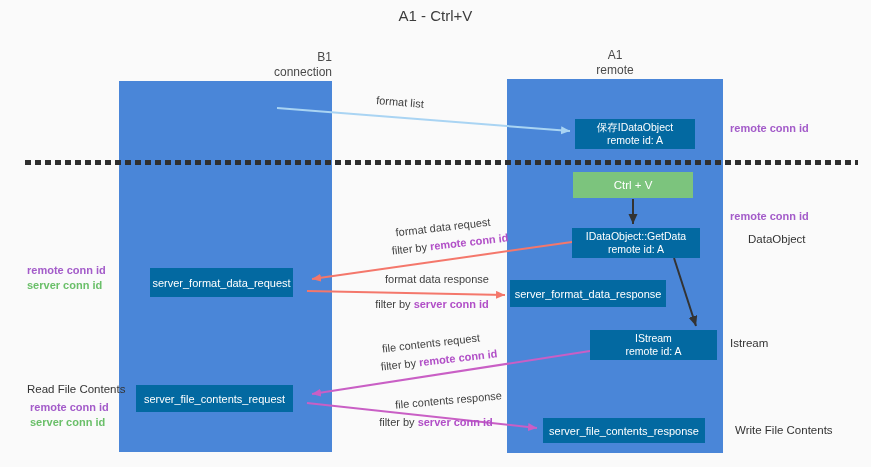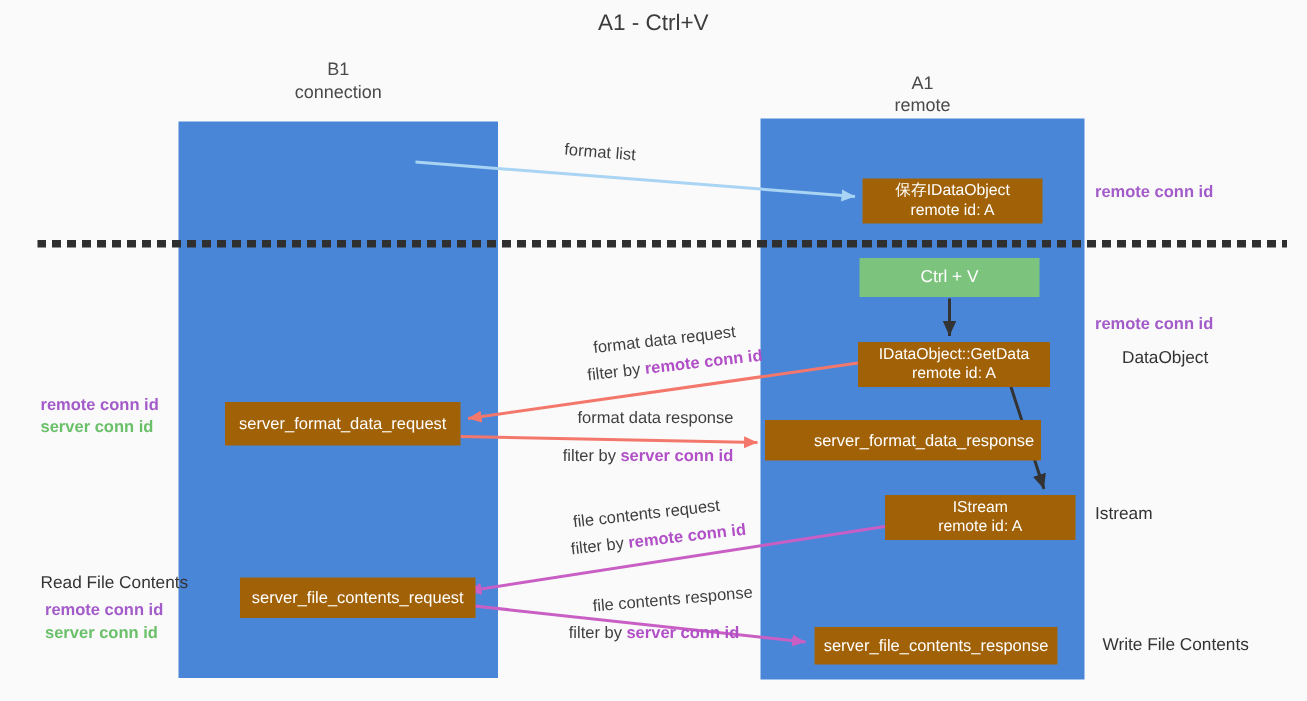--- a/index.html
+++ b/index.html
@@ -15,39 +15,39 @@
   .dashed-line{
     left:25px;top:160px;width:833px;height:5px;z-index:3;
     background:repeating-linear-gradient(90deg,#2f2f2f 0 6px,transparent 6px 10px);
   }
   svg.arrows{left:0;top:0;z-index:2;}
   .box{
     z-index:4;display:flex;flex-direction:column;align-items:center;justify-content:center;
     color:#fff;text-align:center;
   }
   .box.green{background:#7cc47d;font-size:11.5px;}
-  .box.orange{background:#a16207;font-size:11px;}
+  .box.orange{background:#0369a1;font-size:11px;}
   .box .l2{font-size:10.5px;line-height:13px;}
   .side-label{z-index:5;font-size:11.5px;color:#333;white-space:nowrap;}
   .key-purple{color:#a35bc9;font-weight:bold;font-size:11px;white-space:nowrap;z-index:5;}
   .key-green{color:#6abf69;font-weight:bold;font-size:11px;white-space:nowrap;z-index:5;}
   .flow-label{z-index:5;font-size:11px;color:#3f3f3f;text-align:center;white-space:nowrap;}
   .flow-label .fk-purple{color:#b14fc7;font-weight:bold;margin-left:3px;}
   .rot-up{transform:rotate(-6.5deg);}
   .rot-dn{transform:rotate(4.6deg);}
   .rot-up5{transform:rotate(-5deg);}
 </style>
 </head>
 <body>
 
 <div id="canvas">
 
   <div class="abs title" style="top:7px;">A1 - Ctrl+V</div>
 
-  <div class="abs col-header" style="left:119px;top:39px;width:213px;">
+  <div class="abs col-header" style="left:119px;top:50px;width:213px;text-align:right;">
     <div>B1</div>
     <div>connection</div>
   </div>
   <div class="abs col-header" style="left:507px;top:48px;width:216px;">
     <div>A1</div>
     <div>remote</div>
   </div>
 
   <div class="abs lifeline" style="left:119px;top:81px;width:213px;height:371px;"></div>
   <div class="abs lifeline" style="left:507px;top:79px;width:216px;height:374px;"></div>
@@ -86,34 +86,34 @@
 
   <div class="abs box green" style="left:573px;top:172px;width:120px;height:26px;">
     <div>Ctrl + V</div>
   </div>
 
   <div class="abs box orange" style="left:572px;top:228px;width:128px;height:30px;">
     <div class="l2">IDataObject::GetData</div>
     <div class="l2">remote id: A</div>
   </div>
 
-  <div class="abs box orange" style="left:150px;top:268px;width:157px;height:29px;text-align:center;">
+  <div class="abs box orange" style="left:150px;top:268px;width:143px;height:29px;text-align:center;">
     <div>server_format_data_request</div>
   </div>
 
-  <div class="abs box orange" style="left:510px;top:280px;width:156px;height:27px;padding-left:28px;">
+  <div class="abs box orange" style="left:510px;top:280px;width:156px;height:27px;">
     <div>server_format_data_response</div>
   </div>
 
   <div class="abs box orange" style="left:590px;top:330px;width:127px;height:30px;">
     <div class="l2">IStream</div>
     <div class="l2">remote id: A</div>
   </div>
 
-  <div class="abs box orange" style="left:160px;top:385px;width:157px;height:27px;">
+  <div class="abs box orange" style="left:136px;top:385px;width:157px;height:27px;">
     <div>server_file_contents_request</div>
   </div>
 
   <div class="abs box orange" style="left:543px;top:418px;width:162px;height:25px;">
     <div>server_file_contents_response</div>
   </div>
 
   <div class="abs key-purple" style="left:730px;top:122px;">remote conn id</div>
   <div class="abs key-purple" style="left:730px;top:210px;">remote conn id</div>
   <div class="abs side-label" style="left:730px;top:233px;padding-left:18px;">DataObject</div>

